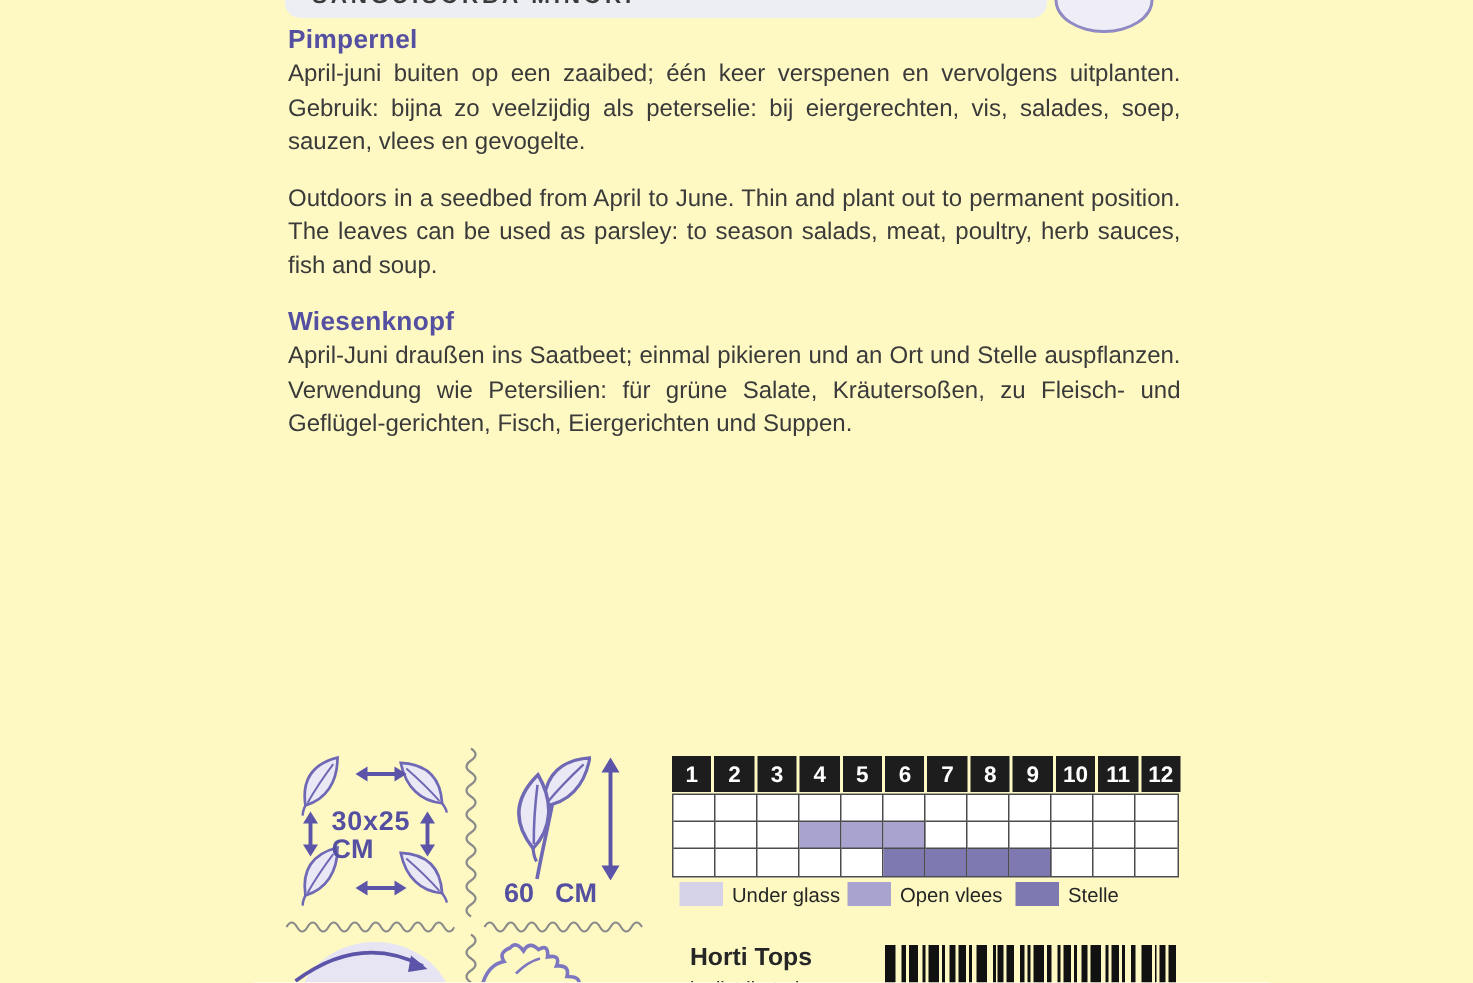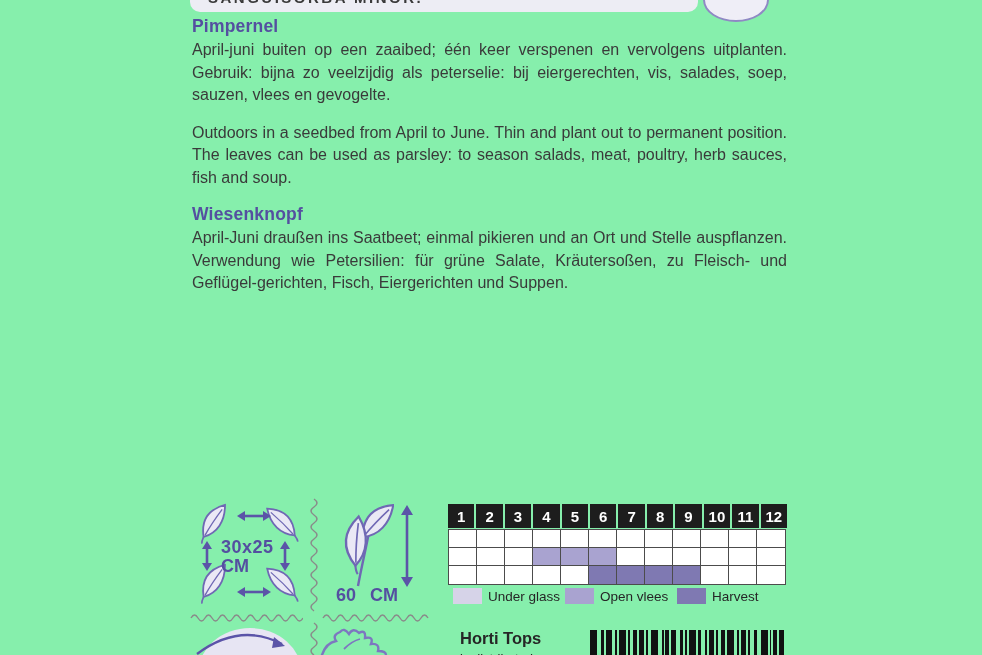--- a/index.html
+++ b/index.html
@@ -1,18 +1,18 @@
 <!DOCTYPE html>
 <html><head>
 <meta charset="utf-8">
 <style>
   html,body { margin:0; padding:0; background:#ffffff; }
   .page {
     position:relative; width:982px; height:655px; overflow:hidden;
-    background:#86efac; font-family:"Liberation Sans", sans-serif;
+    background:#fef9c3; font-family:"Liberation Sans", sans-serif;
   }
 
   
   .latin-banner {
     position:absolute; left:190px; top:0; width:508px; height:12px;
     background:#ededf4; border-radius:0 0 10px 10px; overflow:hidden;
   }
   .latin-banner span {
     position:absolute; top:-11px; left:18px; white-space:nowrap;
     font-weight:bold; font-size:15px; letter-spacing:2.5px; color:#3a3a3a;
@@ -230,21 +230,21 @@
       <span class="legend-item" style="left:5px;">
         <span class="legend-swatch" style="background: rgb(214, 211, 232);"></span>
         <span class="legend-label">Under glass</span>
       </span>
       <span class="legend-item" style="left:117px;">
         <span class="legend-swatch" style="background: rgb(169, 163, 208);"></span>
         <span class="legend-label">Open vlees</span>
       </span>
       <span class="legend-item" style="left:229px;">
         <span class="legend-swatch" style="background: rgb(127, 121, 178);"></span>
-        <span class="legend-label">Harvest</span>
+        <span class="legend-label">Stelle</span>
       </span>
     </div>
   </div>
 
   <div class="horti">
     <div class="horti-name">Horti Tops</div>
     <div class="horti-note">is distributed</div>
   </div>
 
   <div class="barcode" id="barcode">

